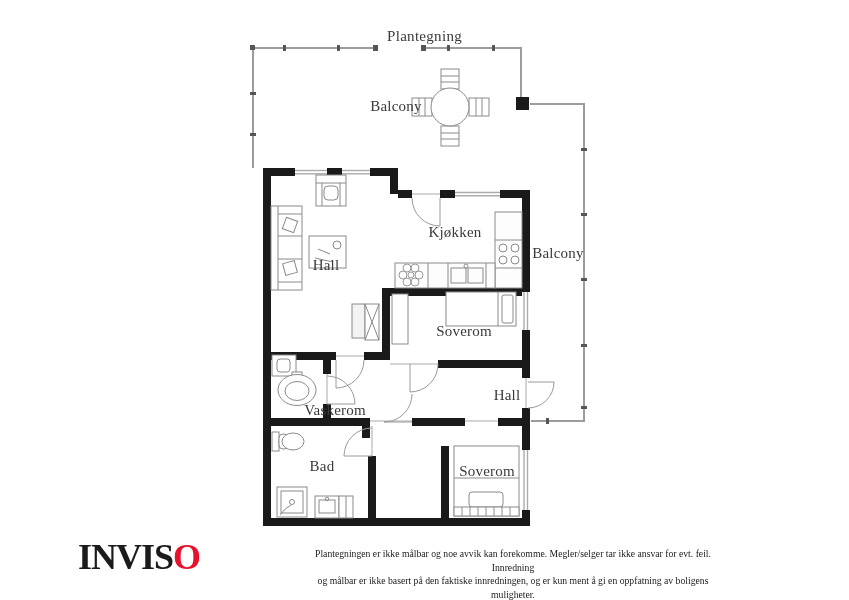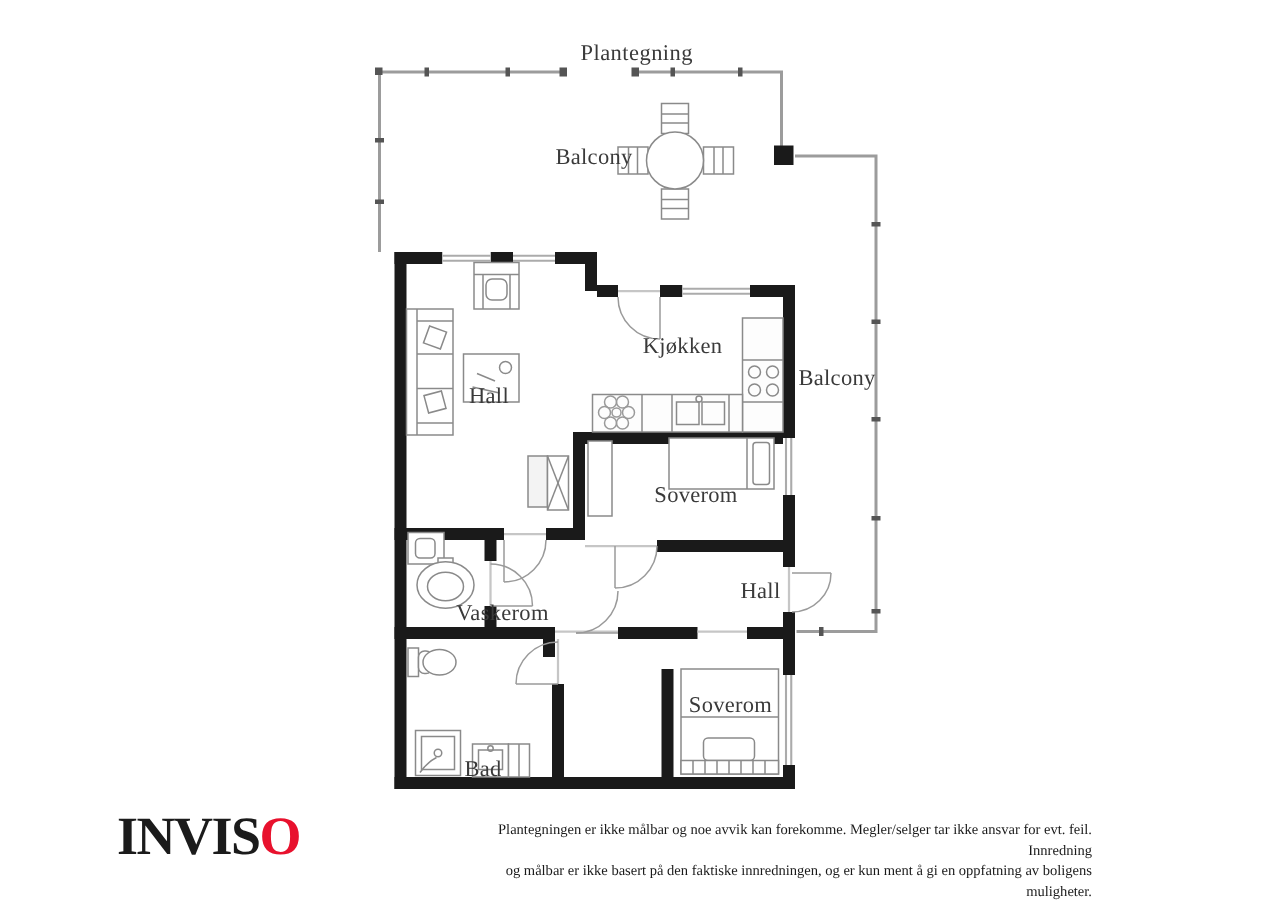--- a/index.html
+++ b/index.html
@@ -6,21 +6,21 @@
   .page{position:relative;width:849px;height:600px;background:#fff;overflow:hidden;
         font-family:Liberation Serif, serif;}
   .title{position:absolute;left:0;right:0;top:28px;text-align:center;
          font-size:15px;color:#3a3a3a;letter-spacing:.3px;}
   .plan-svg{position:absolute;left:0;top:0;}
   .lbl{position:absolute;transform:translate(-50%,-50%);font-size:15px;color:#3a3a3a;
        white-space:nowrap;letter-spacing:.2px;}
   .logo{position:absolute;left:78px;top:534px;font-size:36px;font-weight:bold;
         letter-spacing:-1px;color:#1b1b1b;line-height:47px;}
   .logo .red{color:var(--logo-red,#e8112d);}
-  .disclaimer{position:absolute;left:298px;top:547px;width:430px;text-align:right;
+  .disclaimer{position:absolute;left:298px;top:547px;width:430px;text-align:center;
         font-size:9.7px;line-height:13.5px;color:#1a1a1a;}
 </style>
 </head>
 <body>
 
 <div class="page">
 
   <div class="title">Plantegning</div>
 
   <svg class="plan-svg" width="849" height="600" viewBox="0 0 849 600">
@@ -246,21 +246,21 @@
     </g>
   </svg>
 
   <div class="lbl" style="left:396px;top:106px;">Balcony</div>
   <div class="lbl" style="left:558px;top:253px;">Balcony</div>
   <div class="lbl" style="left:455px;top:232px;">Kjøkken</div>
   <div class="lbl" style="left:326px;top:265px;">Hall</div>
   <div class="lbl" style="left:464px;top:331px;">Soverom</div>
   <div class="lbl" style="left:507px;top:395px;">Hall</div>
   <div class="lbl" style="left:296px;top:410px;margin-left:39px;">Vaskerom</div>
-  <div class="lbl" style="left:322px;top:466px;margin-top:48px;">Bad</div>
+  <div class="lbl" style="left:322px;top:466px;">Bad</div>
   <div class="lbl" style="left:487px;top:471px;">Soverom</div>
 
   <div class="logo"><span>INVIS</span><span class="red">O</span></div>
 
   <div class="disclaimer">
     <div>Plantegningen er ikke målbar og noe avvik kan forekomme. Megler/selger tar ikke ansvar for evt. feil. Innredning</div>
     <div>og målbar er ikke basert på den faktiske innredningen, og er kun ment å gi en oppfatning av boligens muligheter.</div>
   </div>
 
 </div>

